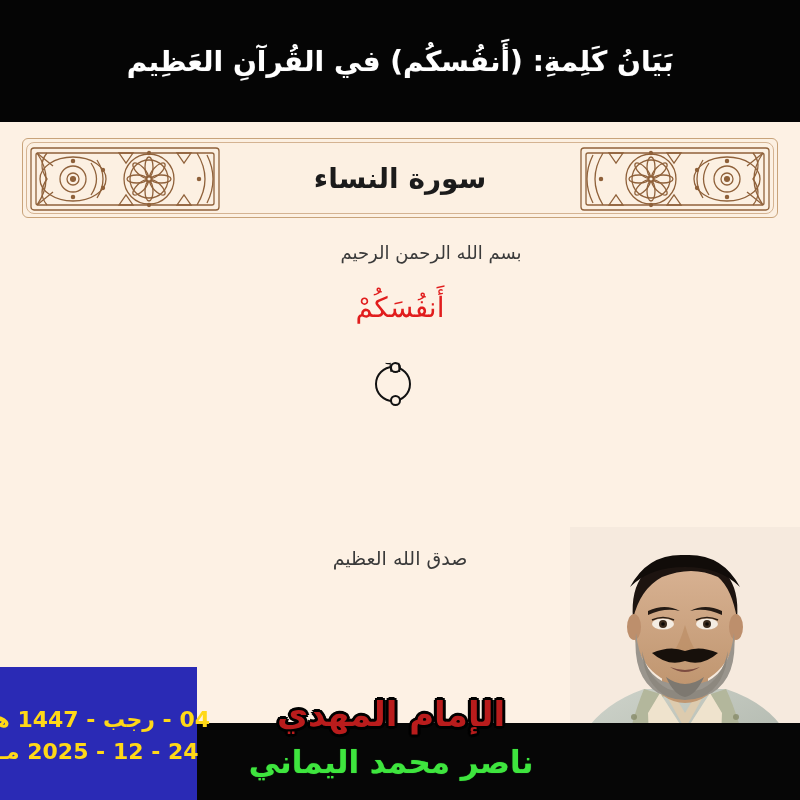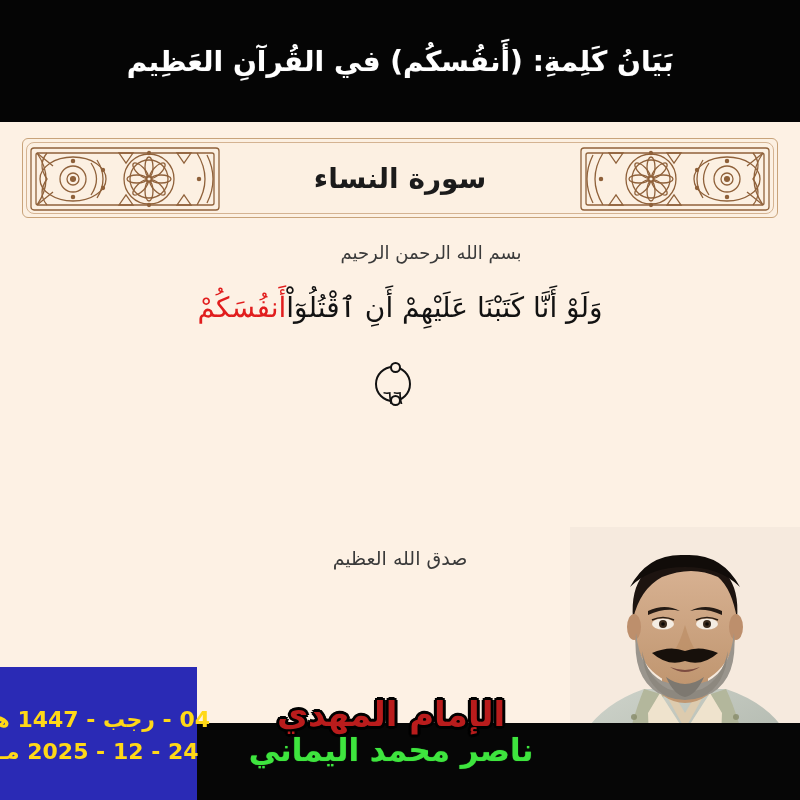--- a/index.html
+++ b/index.html
@@ -137,30 +137,30 @@
     align-items: center;
     justify-content: center;
     gap: 0px;
     height: 46px;
   }
   .ayah-line:last-child { margin-bottom: 0; }
   .hl-red { color: #e11d1d; font-family: Liberation Serif, serif; }
 
   .ayah-marker {
     display: inline-flex;
-    align-items: flex-end;
+    align-items: flex-start;
     justify-content: center;
     width: 46px;
     height: 46px;
     min-width: 46px;
     margin-right: 14px;
     position: relative;
-    font-size: 19px;
+    font-size: 14px;
     color: #121212;
-    font-family: Liberation Sans, sans-serif;
+    font-family: Liberation Mono, monospace;
   }
   .ayah-marker .ring {
     position: absolute;
     inset: 5px;
     border: 2.5px solid #121212;
     border-radius: 50%;
   }
   .ayah-marker .dot-t,
   .ayah-marker .dot-b {
     position: absolute;
@@ -258,21 +258,21 @@
       -2px  2px 0 #000, 2px  2px 0 #000,
        0px  3px 0 #000, 0px -3px 0 #000,
        3px  0px 0 #000, -3px 0px 0 #000;
     font-family: "DejaVu Sans", "Liberation Sans", sans-serif;
   }
   .name-main {
     color: #3ee53e;
     font-size: 31px;
     font-weight: bold;
     line-height: 1.15;
-    margin-top: 0;
+    margin-top: 12px;
     font-family: "DejaVu Sans", "Liberation Sans", sans-serif;
     text-shadow: 0 0 1px rgba(62,229,62,0.6);
   }
 </style>
 </head>
 <body>
 
 <div id="poster">
 
   <div class="header-bar">
@@ -375,21 +375,20 @@
 
         <div class="surah-name">سورة النساء</div>
       </div>
     </div>
 
     <div class="basmala">بسم الله الرحمن الرحيم</div>
 
     <div class="ayah-block">
 
       <div class="ayah-line">
-        <span>وَلَوْ أَنَّا كَتَبْنَا عَلَيْهِمْ أَنِ ٱقْتُلُوٓاْ </span>
           <span class="hl-red">أَنفُسَكُمْ</span>
       </div>
 
 
       <div class="ayah-line">
         <span class="ayah-marker">
           <span class="ring"></span>
           <span class="dot-t"></span>
           <span class="dot-b"></span>
           <span class="num">٦٦</span>

